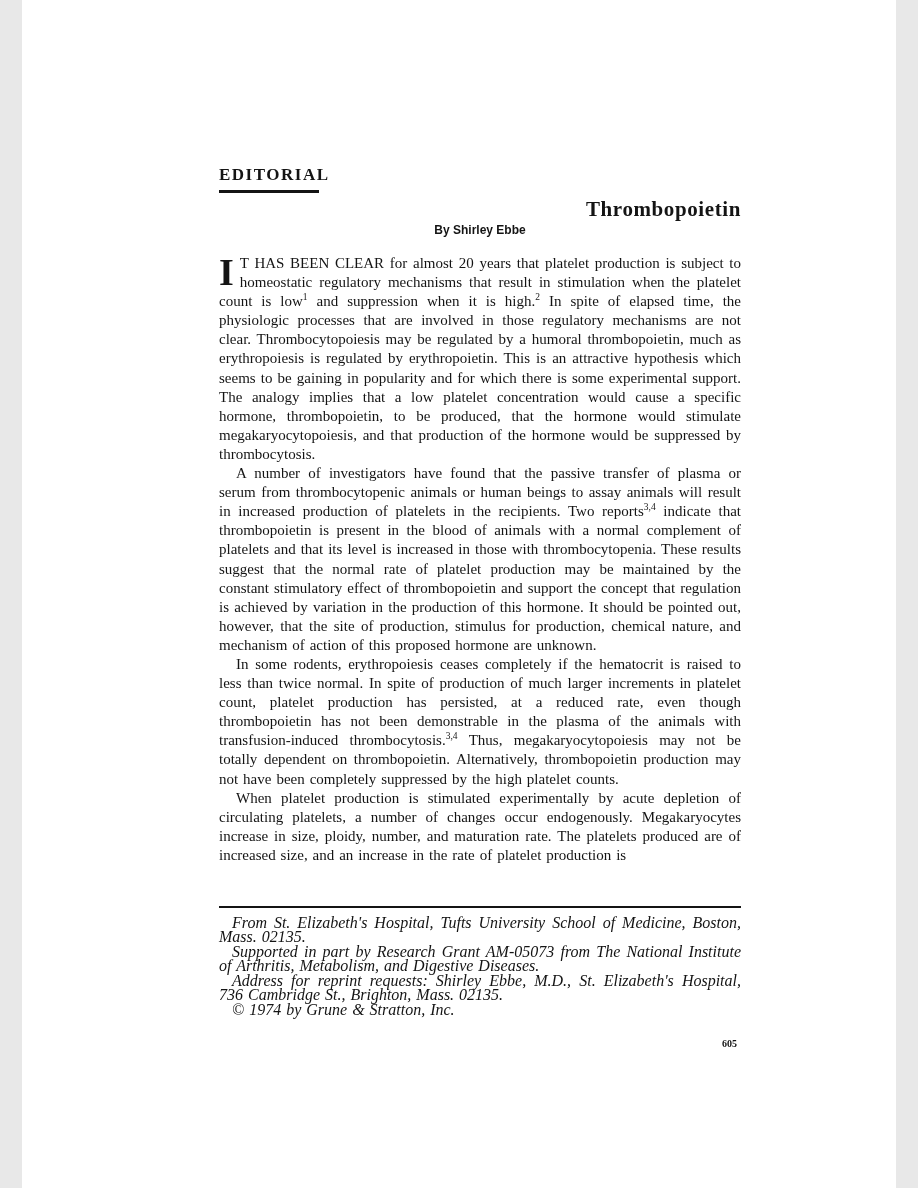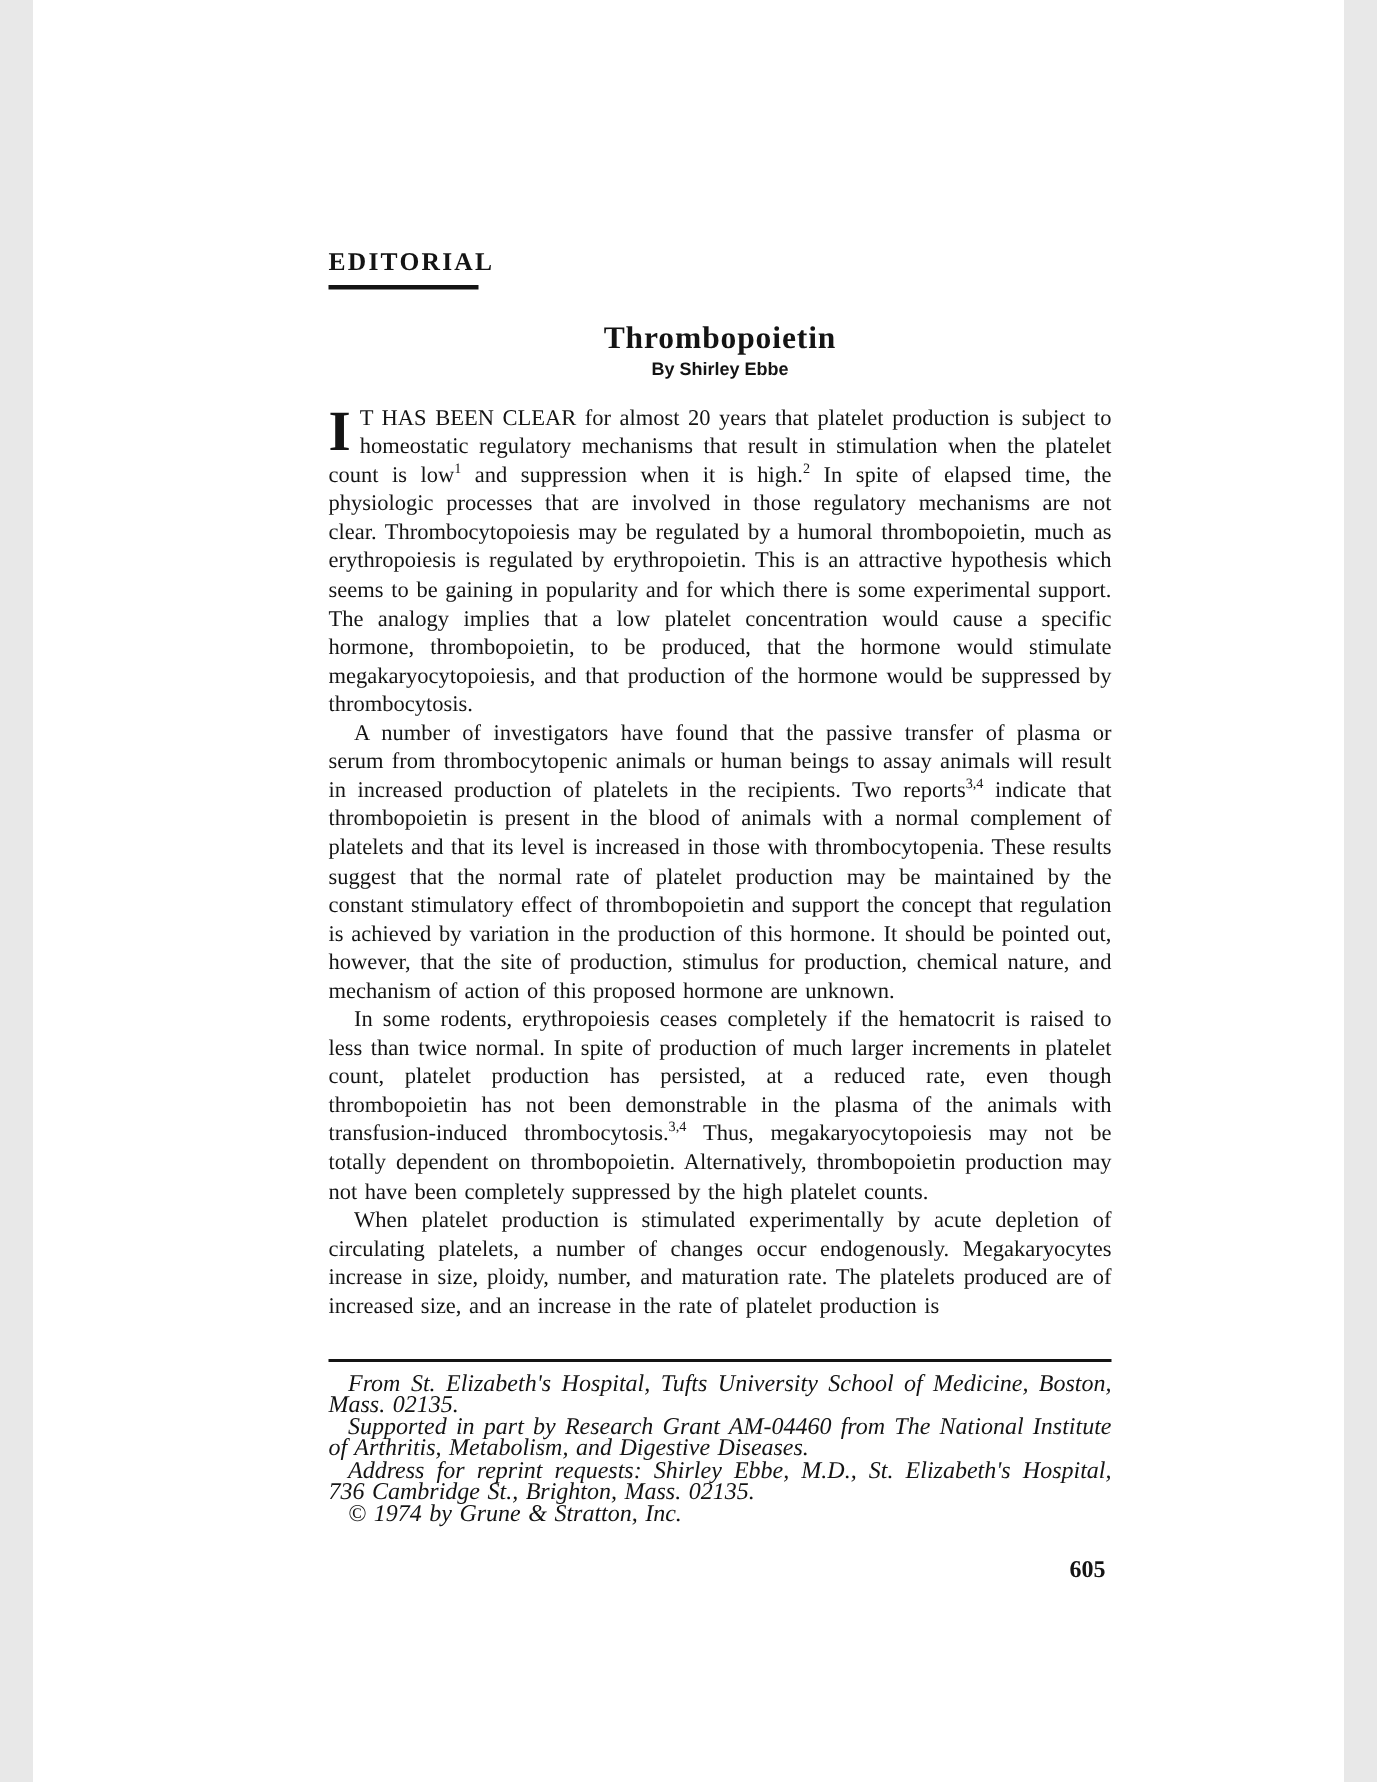--- a/index.html
+++ b/index.html
@@ -29,22 +29,22 @@
     letter-spacing: 1.5px;
     line-height: 18px;
   }
   .section-rule {
     width: 100px;
     height: 3px;
     background: #141414;
     margin-top: 6px;
   }
   .title {
-    margin: 20px 0 0 0;
-    text-align: center;
+    margin: 4px 0 0 0;
+    text-align: right;
     font-size: 21px;
     font-weight: bold;
     letter-spacing: 0.6px;
     line-height: 24px;
   }
   .byline {
     margin-top: 2px;
     text-align: center;
     font-family: "Liberation Sans", sans-serif;
     font-size: 12px;
@@ -98,21 +98,21 @@
   .footnotes p {
     margin: 0;
     text-indent: 13px;
   }
   .page-number {
     position: absolute;
     left: 197px;
     top: 1038px;
     width: 522px;
     text-align: right;
-    font-size: 16px;
+    font-size: 10px;
     font-weight: bold;
     padding-right: 4px;
     box-sizing: border-box;
   }
 </style>
 </head>
 <body>
 
 <div class="page">
   <div class="content">
@@ -125,20 +125,20 @@
         <p>A number of investigators have found that the passive transfer of plasma or serum from thrombocytopenic animals or human beings to assay animals will result in increased production of platelets in the recipients. Two reports<sup>3,4</sup> indicate that thrombopoietin is present in the blood of animals with a normal complement of platelets and that its level is increased in those with thrombocytopenia. These results suggest that the normal rate of platelet production may be maintained by the constant stimulatory effect of thrombopoietin and support the concept that regulation is achieved by variation in the production of this hormone. It should be pointed out, however, that the site of production, stimulus for production, chemical nature, and mechanism of action of this proposed hormone are unknown.</p>
         <p>In some rodents, erythropoiesis ceases completely if the hematocrit is raised to less than twice normal. In spite of production of much larger increments in platelet count, platelet production has persisted, at a reduced rate, even though thrombopoietin has not been demonstrable in the plasma of the animals with transfusion-induced thrombocytosis.<sup>3,4</sup> Thus, megakaryocytopoiesis may not be totally dependent on thrombopoietin. Alternatively, thrombopoietin production may not have been completely suppressed by the high platelet counts.</p>
         <p>When platelet production is stimulated experimentally by acute depletion of circulating platelets, a number of changes occur endogenously. Megakaryocytes increase in size, ploidy, number, and maturation rate. The platelets produced are of increased size, and an increase in the rate of platelet production is</p>
       </div>
   </div>
 
   <div class="footer-block">
     <div class="footnote-rule"></div>
     <div class="footnotes" id="footnotes-list">
         <p>From St. Elizabeth's Hospital, Tufts University School of Medicine, Boston, Mass. 02135.</p>
-        <p>Supported in part by Research Grant AM-04460 from The National Institute of Arthritis, Metabolism, and Digestive Diseases.</p>
+        <p>Supported in part by Research Grant AM-05073 from The National Institute of Arthritis, Metabolism, and Digestive Diseases.</p>
         <p>Address for reprint requests: Shirley Ebbe, M.D., St. Elizabeth's Hospital, 736 Cambridge St., Brighton, Mass. 02135.</p>
         <p>© 1974 by Grune &amp; Stratton, Inc.</p>
       </div>
   </div>
 
   <div class="page-number">605</div>
 </div>
 
 </body></html>

